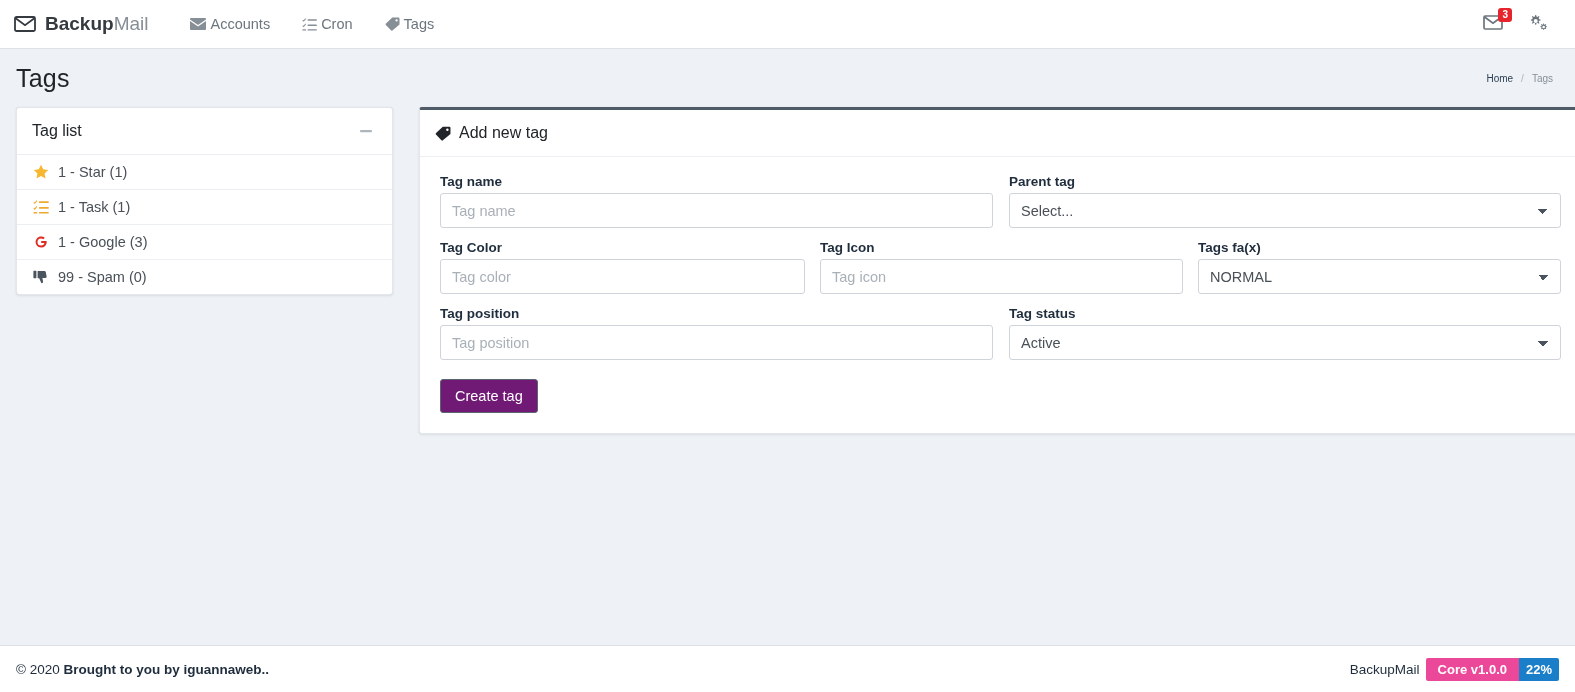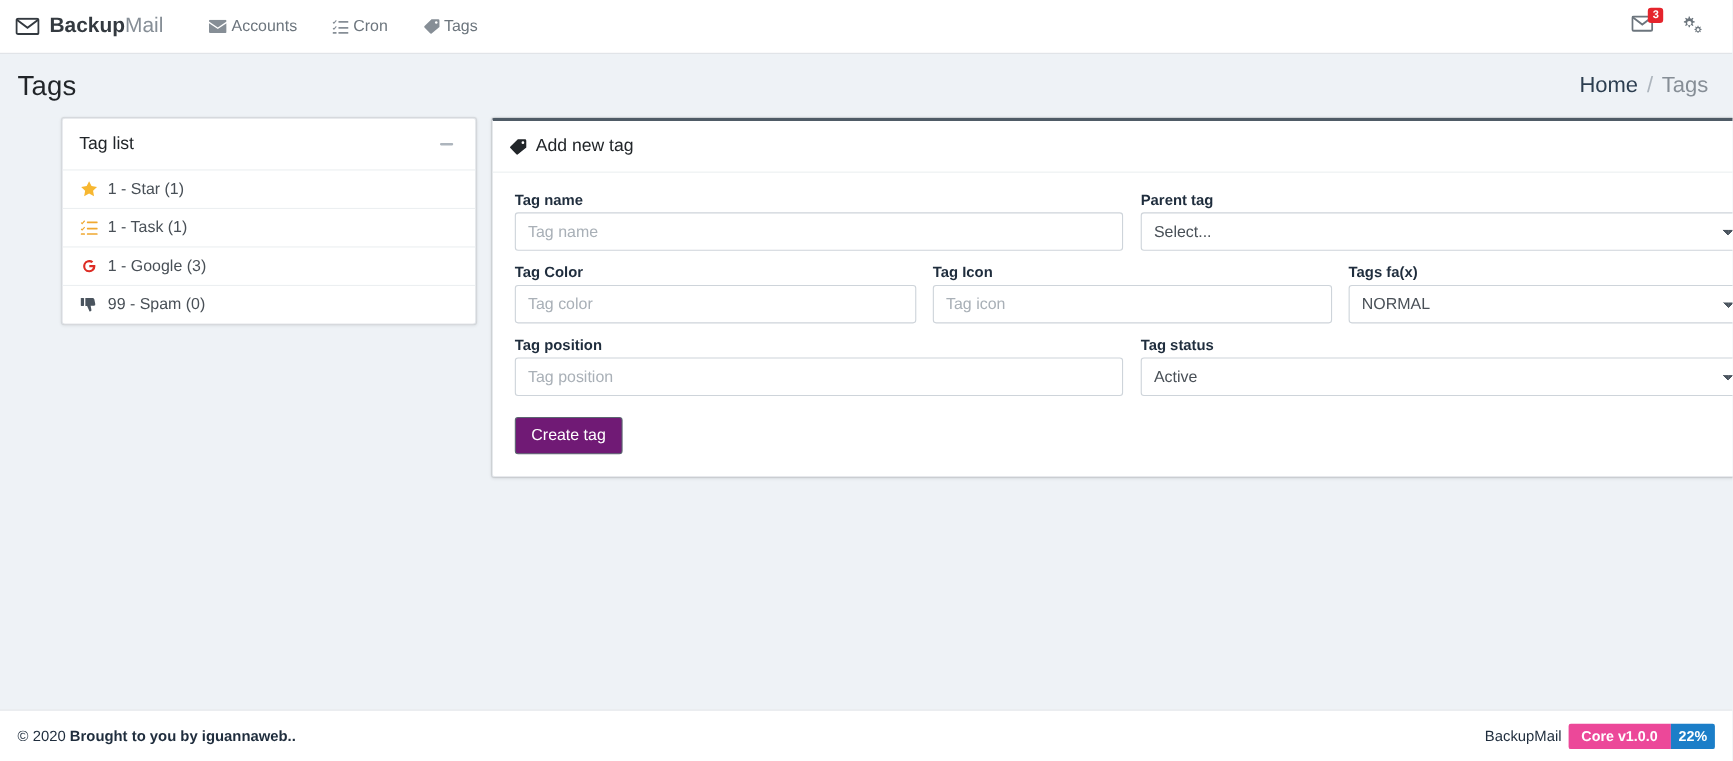--- a/index.html
+++ b/index.html
@@ -54,27 +54,27 @@
     line-height: 12px;
   }
 
   
   .content-header {
     padding: 15px 22px 14px 16px;
     display: flex; align-items: center;
     background: #eef2f6;
   }
   .page-title { font-size: 25px; color: #212529; font-weight: normal; letter-spacing: .2px; }
-  .breadcrumb { margin-left: auto; display: flex; align-items: center; gap: 8px; font-size: 20px; }
+  .breadcrumb { margin-left: auto; display: flex; align-items: center; gap: 8px; font-size: 10px; }
   .bc-link { color: #2c3e50; text-decoration: none; }
   .bc-sep { color: #adb5bd; }
   .bc-current { color: #868e96; }
 
   
-  .content { display: flex; padding: 0 16px; gap: 14px; align-items: flex-start; margin-left: 40px; }
+  .content { display: flex; padding: 0 16px; gap: 26px; align-items: flex-start; }
   .col-left { width: 377px; flex: 0 0 377px; }
   .col-right { flex: 1 1 auto; }
 
   .card {
     background: #fff;
     border: 1px solid #e3e6ea;
     border-radius: 3px;
     box-shadow: 0 0 1px rgba(0,0,0,.10), 0 1px 3px rgba(0,0,0,.08);
   }
   .card-outline-top { border-top: 3px solid #4f5b66; }

